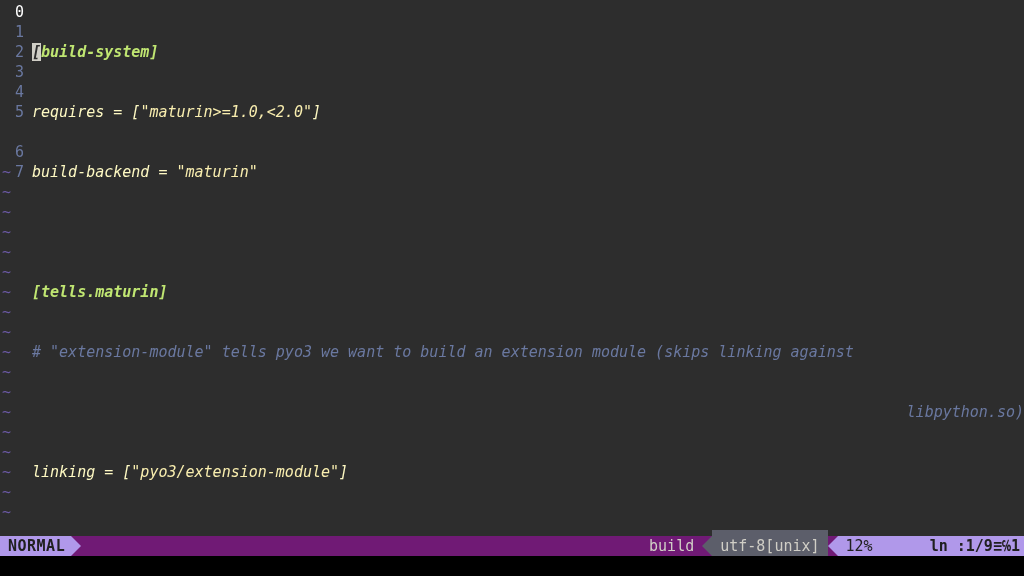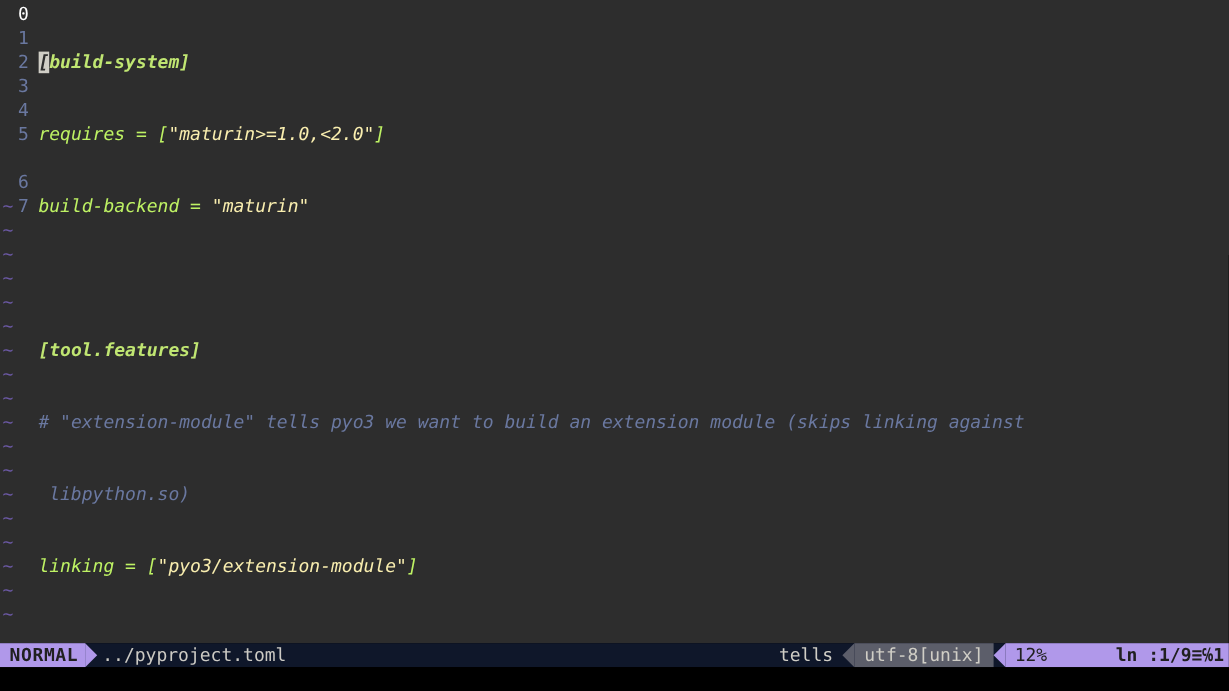--- a/index.html
+++ b/index.html
@@ -43,31 +43,32 @@
       color: #d0cec6;
       white-space: pre;
       overflow: hidden;
     }
     .codeline {
       height: 20px;
       font-style: italic;
     }
     .wrap {
       padding-left: 9px;
+      text-align: right;
     }
     .section {
       color: #c0e672;
       font-weight: bold;
     }
     .cursor {
       background: #d0cec6;
       color: #2d2d2d;
     }
     .key {
-      color: #bef264;
+      color: #fef9c3;
     }
     .str {
       color: #f9eeaf;
     }
     .comment {
       color: #6a78a0;
     }
     .tilde {
       color: #6a58a2;
       height: 20px;
@@ -79,21 +80,21 @@
       position: absolute;
       top: 162px;
       left: 0;
     }
     .statusbar {
       position: absolute;
       bottom: 20px;
       left: 0;
       width: 100%;
       height: 20px;
-      background: #0f172a;
+      background: #701a75;
       display: flex;
       align-items: center;
       font-weight: bold;
       letter-spacing: 0.5px;
     }
     .mode {
       background: #b098ea;
       color: #202020;
       padding: 0 6px 0 8px;
       height: 100%;
@@ -132,21 +133,21 @@
     }
     .ftype {
       color: #d0cec6;
       padding-right: 8px;
       font-weight: normal;
       letter-spacing: 0;
     }
     .encoding {
       background: #5c5e6a;
       color: #d0cec6;
-      padding: 4px 8px;
+      padding: 16px 8px;
       height: 100%;
       display: flex;
       align-items: center;
       font-weight: normal;
       letter-spacing: 0;
     }
     .position {
       background: #b098ea;
       color: #202020;
       padding: 0 4px 0 8px;
@@ -182,21 +183,21 @@
     <div class="lineno">5</div>
     <div class="lineno"></div>
     <div class="lineno">6</div>
     <div class="lineno">7</div>
   </div>
   <div class="code">
     <div class="codeline"><span class="section"><span class="cursor">[</span><span>build-system]</span></span></div>
     <div class="codeline"><span class="key">requires = [</span><span class="str">"maturin&gt;=1.0,&lt;2.0"</span><span class="key">]</span></div>
     <div class="codeline"><span class="key">build-backend = </span><span class="str">"maturin"</span></div>
     <div class="codeline"></div>
-    <div class="codeline"><span class="section">[tool.features]</span></div>
+    <div class="codeline"><span class="section">[tells.maturin]</span></div>
     <div class="codeline"><span class="comment"># "extension-module" tells pyo3 we want to build an extension module (skips linking against</span></div>
     <div class="codeline wrap"><span class="comment">libpython.so)</span></div>
     <div class="codeline"><span class="key">linking = [</span><span class="str">"pyo3/extension-module"</span><span class="key">]</span></div>
     <div class="codeline"></div>
   </div>
 </div>
 
 <div class="tildes">
   <div class="tilde">~</div>
   <div class="tilde">~</div>
@@ -214,22 +215,21 @@
   <div class="tilde">~</div>
   <div class="tilde">~</div>
   <div class="tilde">~</div>
   <div class="tilde">~</div>
   <div class="tilde">~</div>
 </div>
 
 <div class="statusbar">
   <div class="mode">NORMAL</div>
   <div class="arrow-r"></div>
-  <div class="filepath">../pyproject.toml</div>
   <div class="spacer"></div>
-  <div class="ftype">tells</div>
+  <div class="ftype">build</div>
   <div class="arrow-l"></div>
   <div class="encoding">utf-8[unix]</div>
   <div class="arrow-l2"></div>
   <div class="position"><span>12%</span>&nbsp;<span class="bold">ln :1/9≡℅1</span></div>
 </div>
 
 <div class="bottom"></div>
 
 </body></html>

